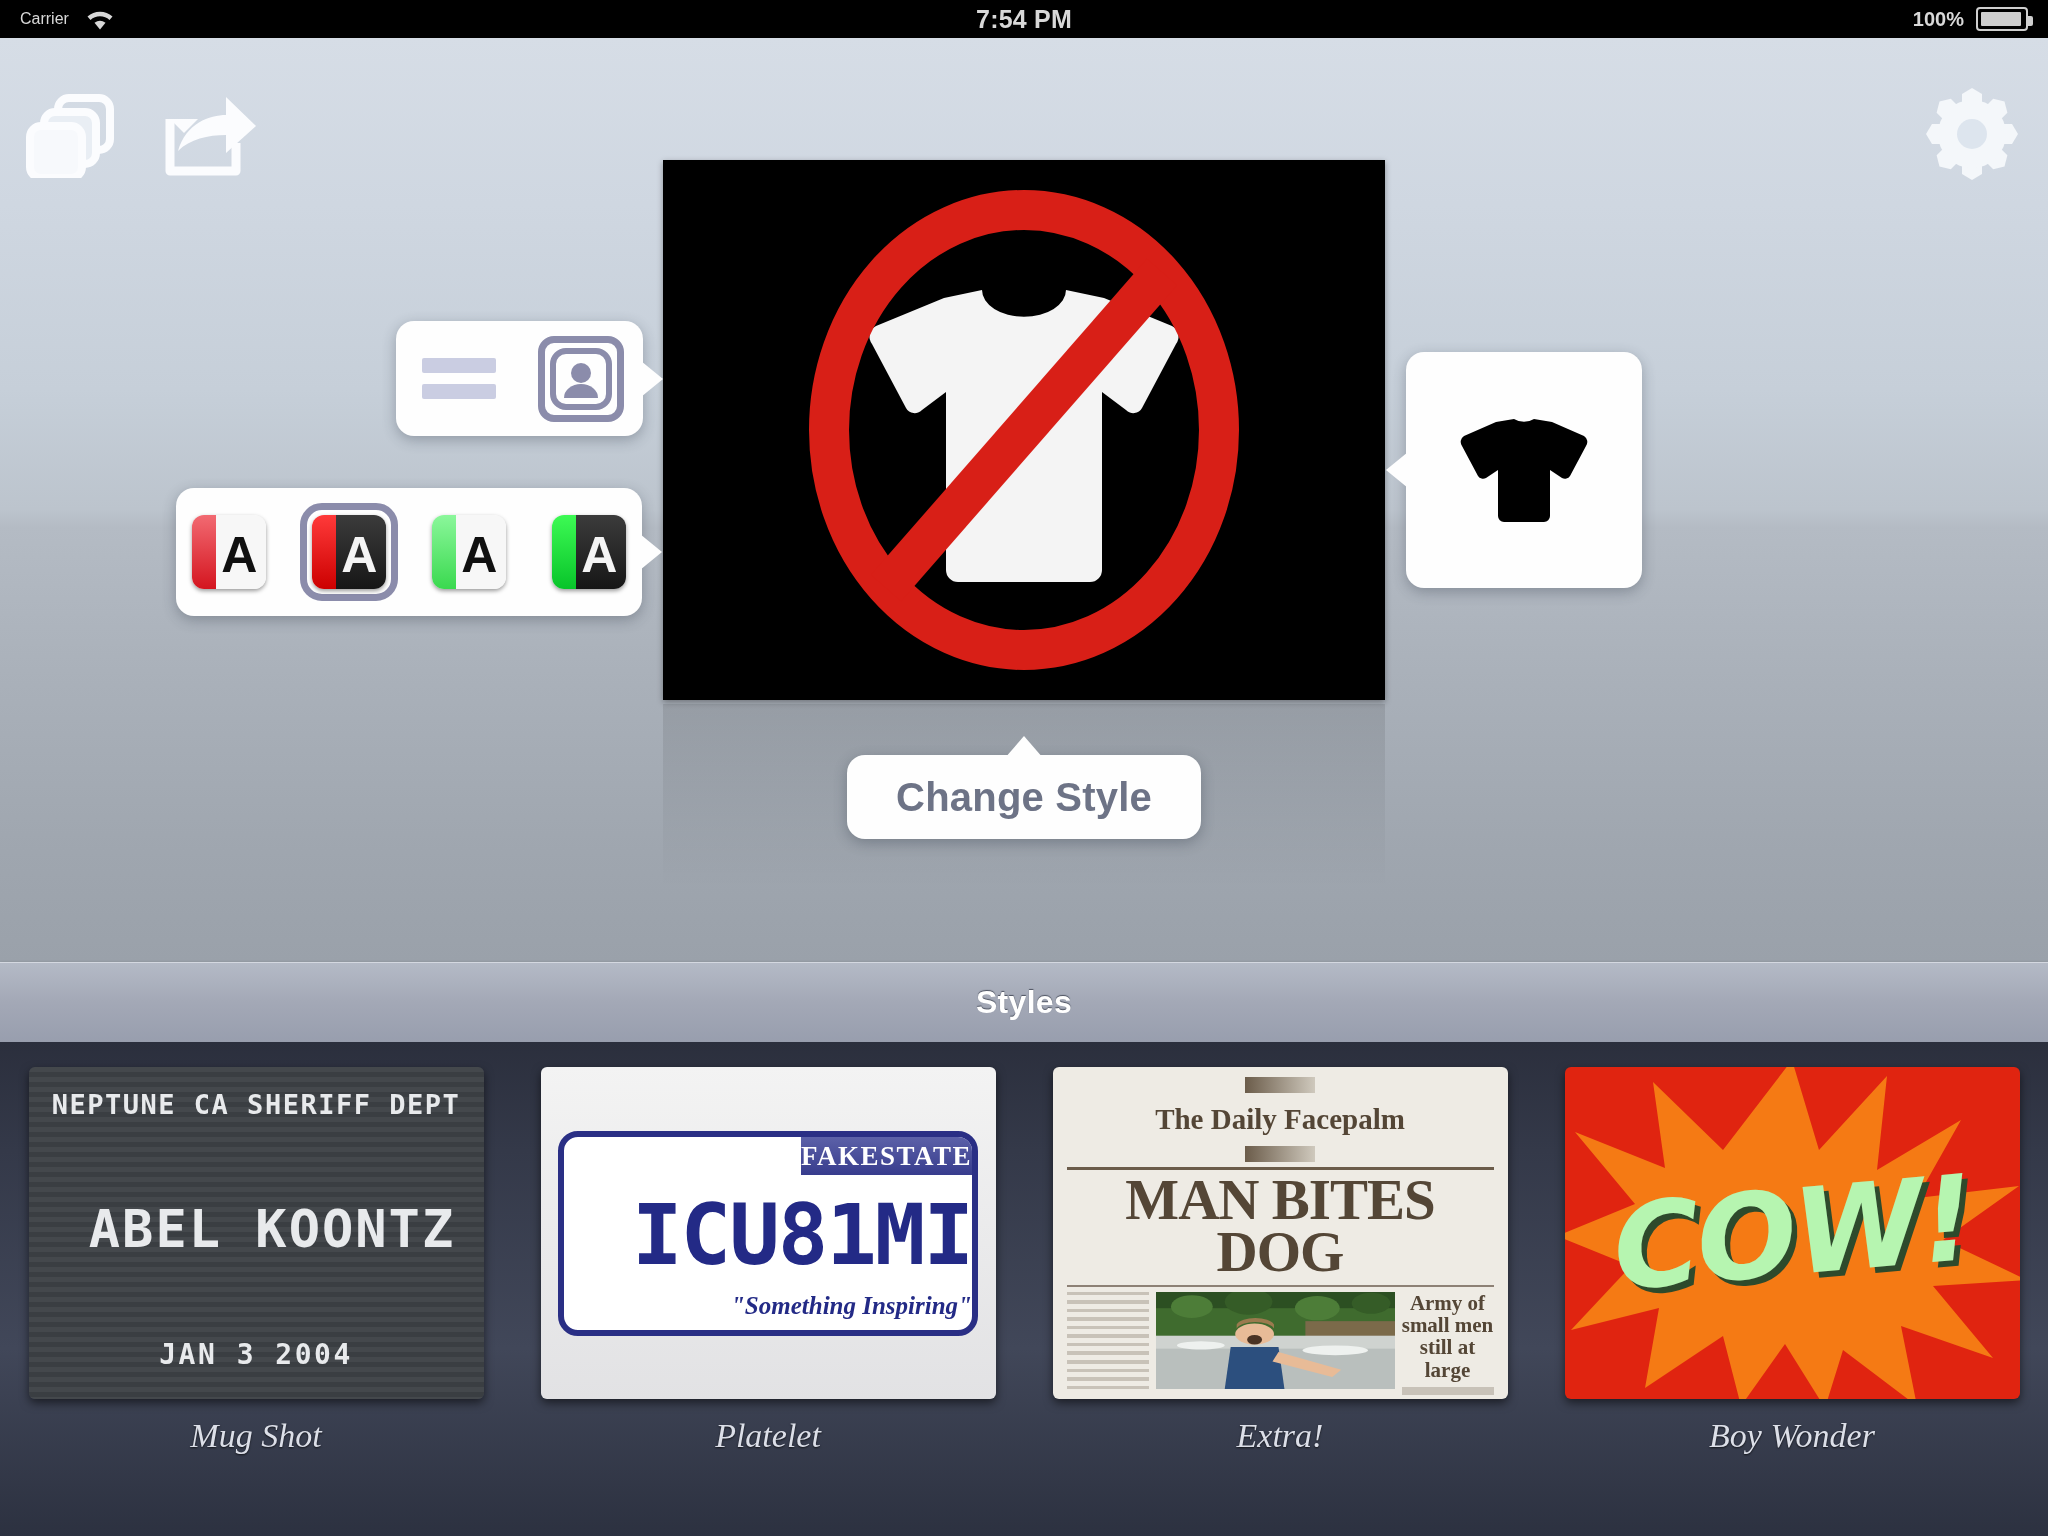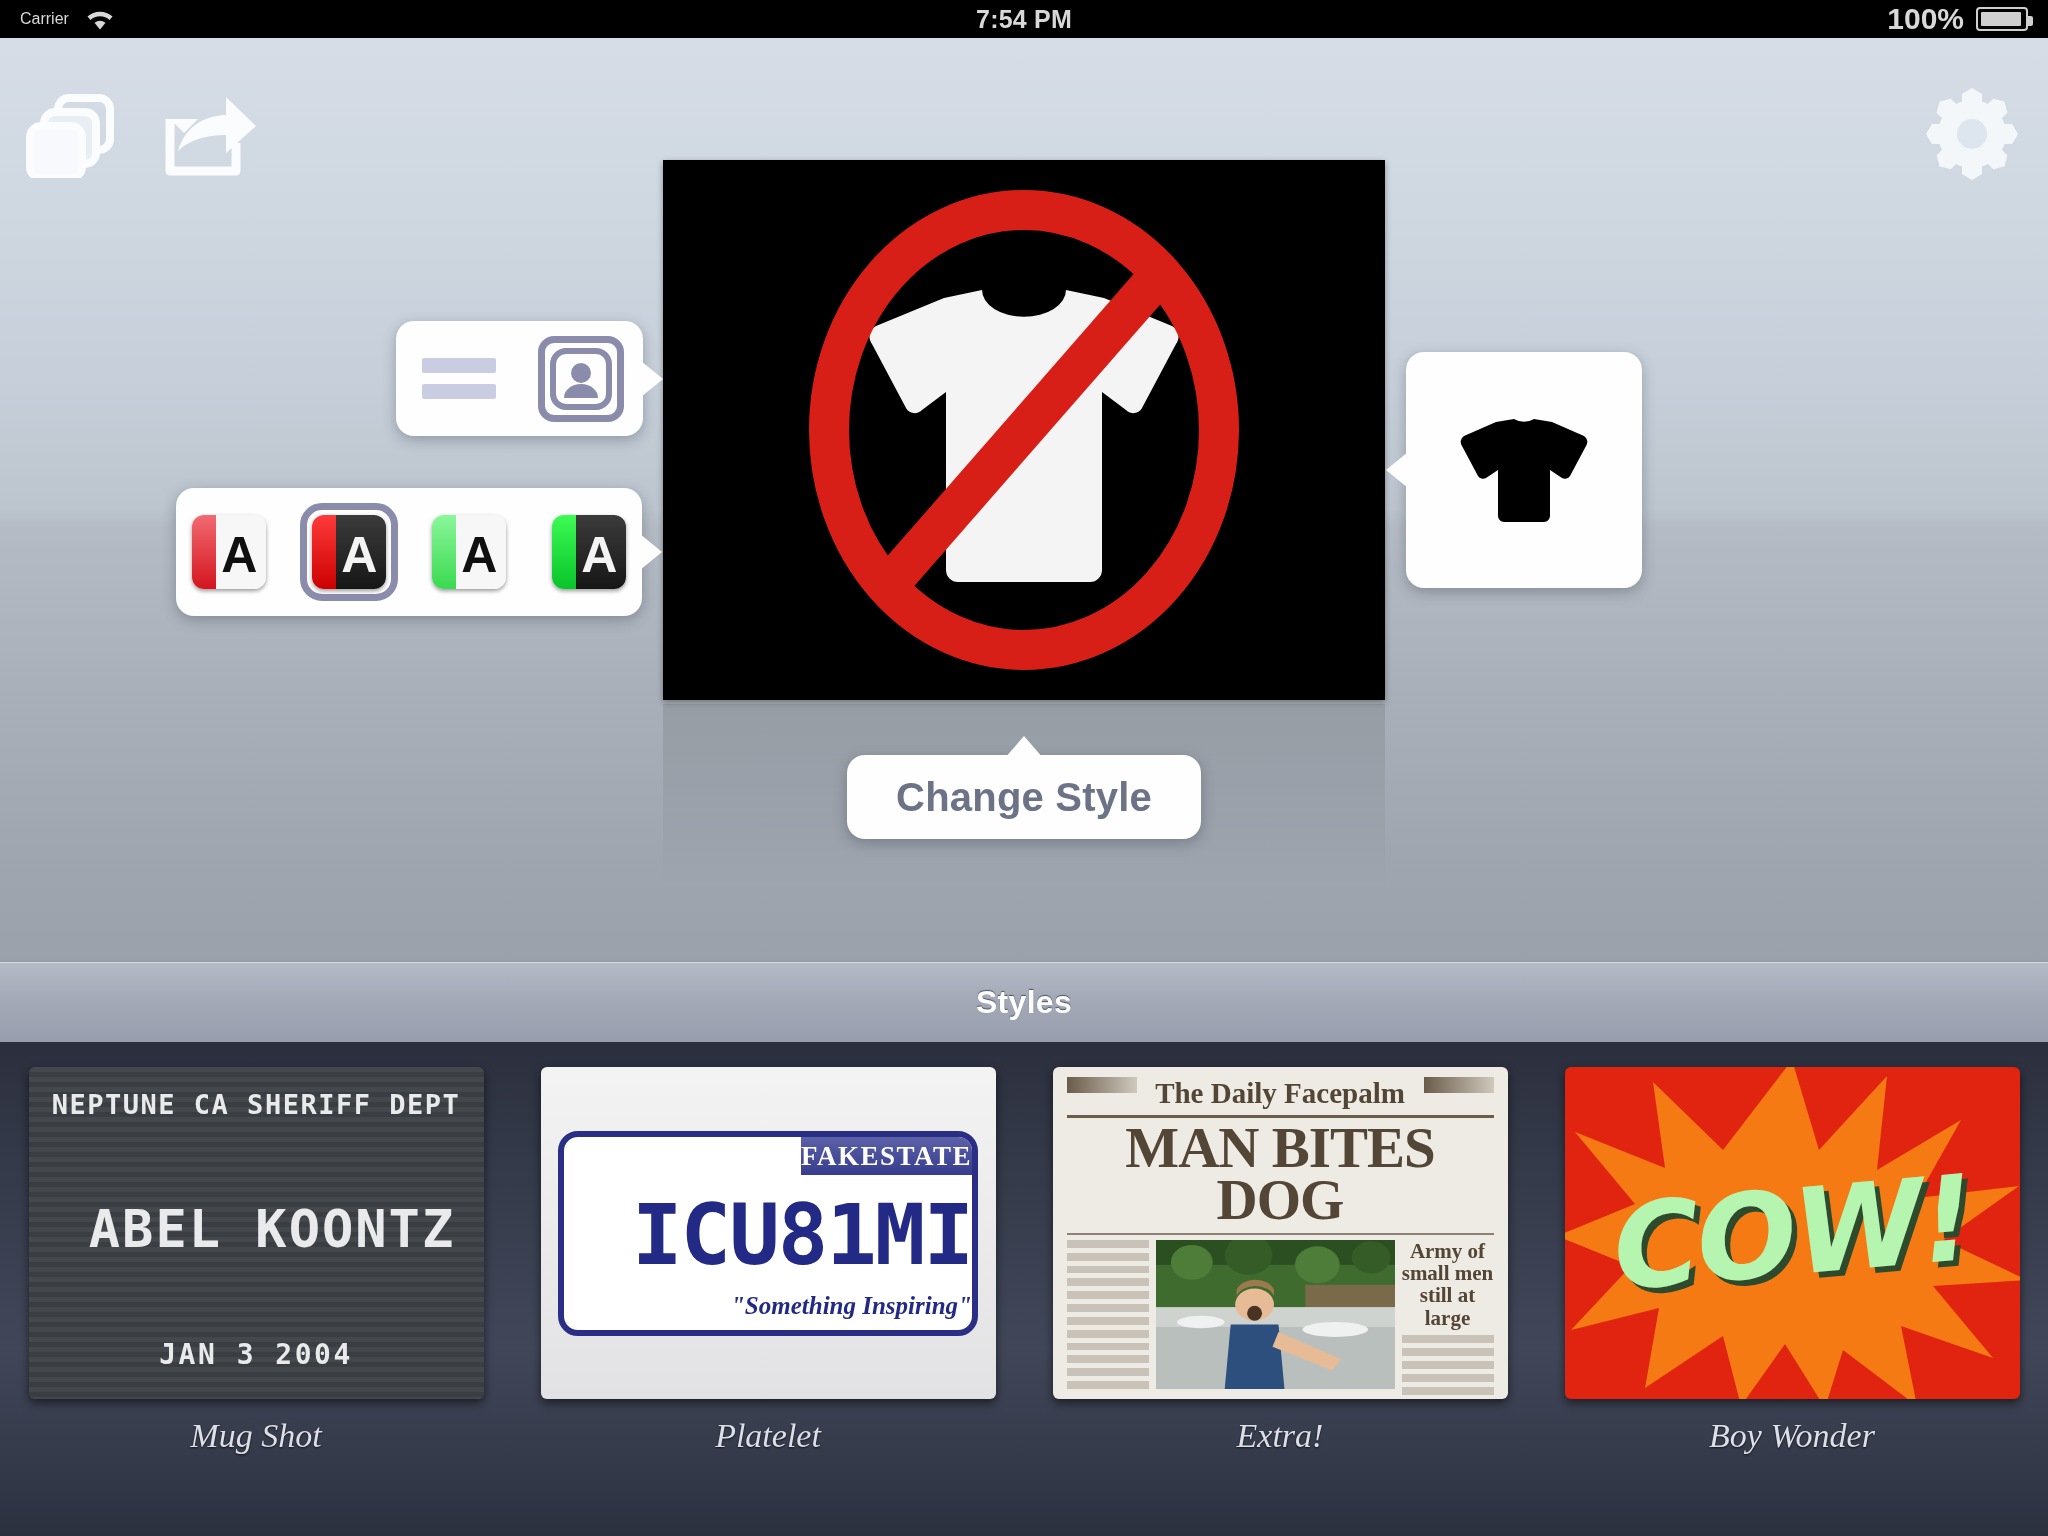--- a/index.html
+++ b/index.html
@@ -18,21 +18,21 @@
   }
   #status-left { display:flex; align-items:center; gap:14px; margin-left:20px; }
   .wifi-glyph { display:block; }
   #status-time {
     position:absolute; left:0; right:0; text-align:center;
     font-size:25px; font-weight:bold; color:#d8d8d8; letter-spacing:0.2px;
   }
   #status-right {
     position:absolute; right:20px; display:flex; align-items:center; gap:12px;
   }
-  #battery-pct { font-size:30px; font-weight:bold; color:#d8d8d8; }
+  #battery-pct { font-size:20px; font-weight:bold; color:#d8d8d8; }
   .battery-shell {
     width:52px; height:24px; border:2.5px solid #cfcfcf; border-radius:4px;
     position:relative; display:flex; align-items:center;
   }
   .battery-shell:after {
     content:""; position:absolute; right:-7px; top:7px;
     width:5px; height:10px; background:#cfcfcf; border-radius:0 2px 2px 0;
   }
   .battery-fill { height:14px; background:#cfcfcf; border-radius:1px; margin:0 3px; width:40px; }
 
@@ -187,21 +187,21 @@
     font-size:84px; color:#232a86; letter-spacing:-2px; padding-top:4px;
   }
   .plate-slogan {
     height:38px; text-align:center; font-family:"Liberation Serif", serif;
     font-style:italic; font-weight:bold; font-size:25px; color:#232a86;
   }
 
   
   .news { background:#eeebe4; padding:10px 14px; display:flex; flex-direction:column;
     font-family:"Liberation Serif", serif; color:#544636; }
-  .news-masthead { display:flex; align-items:flex-start; gap:10px; }
+  .news-masthead { display:flex; align-items:center; gap:10px;flex-direction:column; }
   .news-block { width:70px; height:16px;
     background:linear-gradient(to right,#6b5c4a,#cfc9bd); }
   .news-title { flex:1; text-align:center; font-weight:bold; font-size:29px; }
   .news-rule { height:3px; background:#6b5c4a; margin:5px 0 4px; }
   .news-head { text-align:center; font-weight:bold; font-size:57px;
     line-height:0.92; letter-spacing:-1px; }
   .news-rule2 { height:2px; background:#8d8175; margin:6px 0 5px; }
   .news-body { display:flex; gap:7px; flex:1; min-height:0; }
   .news-col { width:82px; display:flex; flex-direction:column; gap:5px; }
   .news-col i { display:block; height:8px; background:#c8c2b8; }

